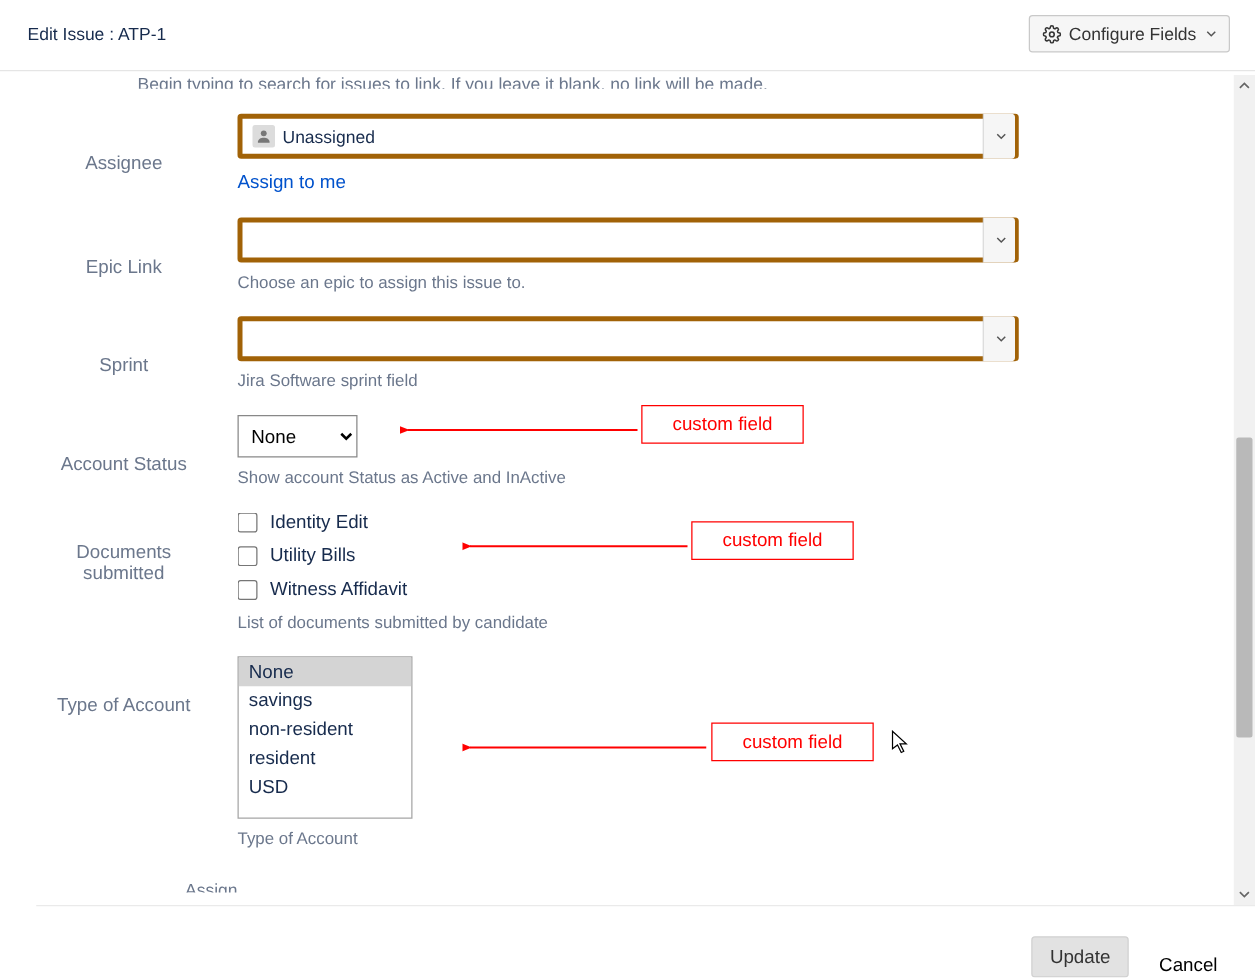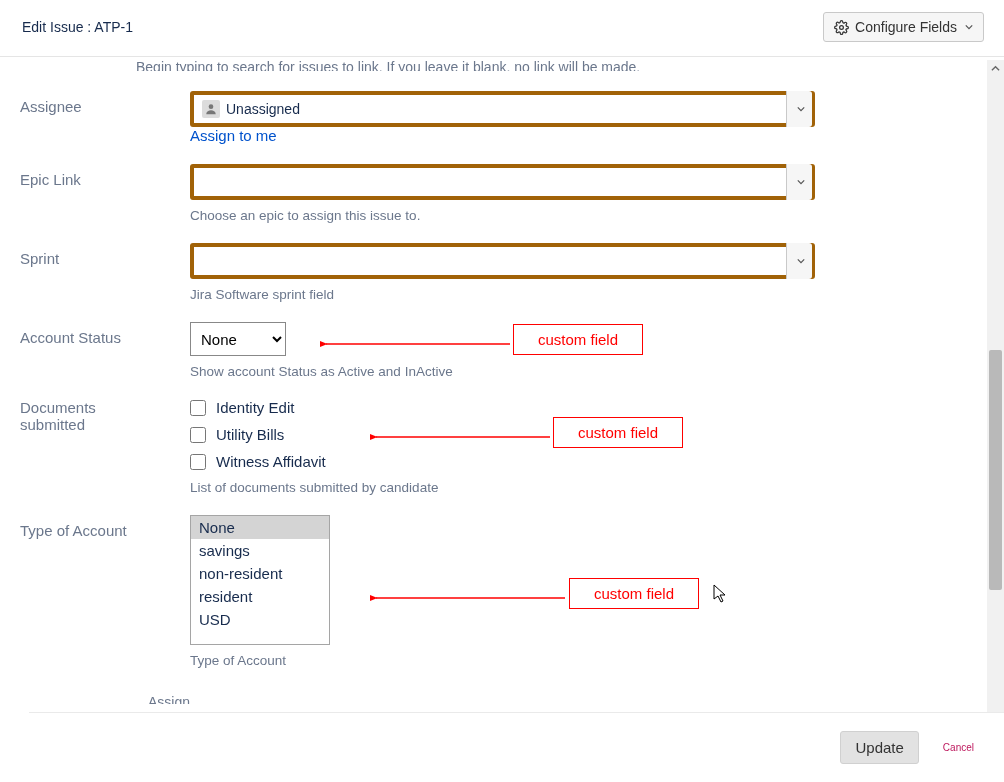--- a/index.html
+++ b/index.html
@@ -48,40 +48,41 @@
     position: relative;
     height: 658px;
     overflow: hidden;
     padding: 0;
   }
   .form-inner {
     padding: 0 20px 0 20px;
     position: relative;
   }
   .truncated-top {
-    margin-left: 116px;
+    margin-left: 90px;
     color: #6b778c;
     font-size: 14px;
     padding-top: 6px;
     height: 14px;
     overflow: hidden;
     line-height: 8px;
   }
   .field-row {
     display: flex;
     align-items: flex-start;
     margin-top: 20px;
   }
   .field-label {
     width: 170px;
-    text-align: left;
+    text-align: center;
     color: #6b778c;
     padding-top: 7px;
     padding-right: 12px;
     font-size: 15px;
+    margin-top: 24px;
   }
   .field-body {
     flex: 0 0 auto;
     width: 625px;
     position: relative;
   }
   .picker {
     display: flex;
     align-items: center;
     border: 4px solid #a16207;
@@ -120,20 +121,21 @@
   .avatar-sq svg { width: 14px; height: 14px; }
   .helper {
     color: #6b778c;
     font-size: 13.5px;
     margin-top: 8px;
   }
   .link {
     color: #0052cc;
     cursor: pointer;
     display: inline-block;
+    margin-top: 10px;
     font-size: 15px;
   }
   .native-select {
     height: 34px;
     border: 1px solid #888;
     background: #fff;
     font-family: inherit;
     font-size: 15px;
     padding: 2px 6px;
     min-width: 96px;
@@ -183,43 +185,43 @@
     background: #fff;
     pointer-events: none;
   }
   .arrow {
     position: absolute;
     pointer-events: none;
   }
   .footer {
     position: absolute;
     bottom: 0; left: 0; right: 0;
-    height: 70px;
-    display: flex;
-    align-items: center;
+    height: 58px;
+    display: flex;
+    align-items: flex-end;
     justify-content: flex-end;
     gap: 18px;
     padding: 0 24px;
     border-top: 1px solid #eaeaea;
     background: #fff;
     margin-left: 29px;
   }
   .btn-update {
     background: #e2e2e2;
     border: 1px solid #d0d0d0;
     border-radius: 3px;
     padding: 7px 14px;
     font-size: 15px;
     color: #333;
     cursor: pointer;
   }
   .btn-cancel {
-    color: #be185d;
-    cursor: pointer;
-    font-size: 10px;
+    color: #000000;
+    cursor: pointer;
+    font-size: 15px;
     background: none;
     border: none;
   }
   .vscroll {
     position: absolute;
     right: 0;
     top: 60px;
     bottom: 58px;
     width: 17px;
     background: #f1f1f1;

